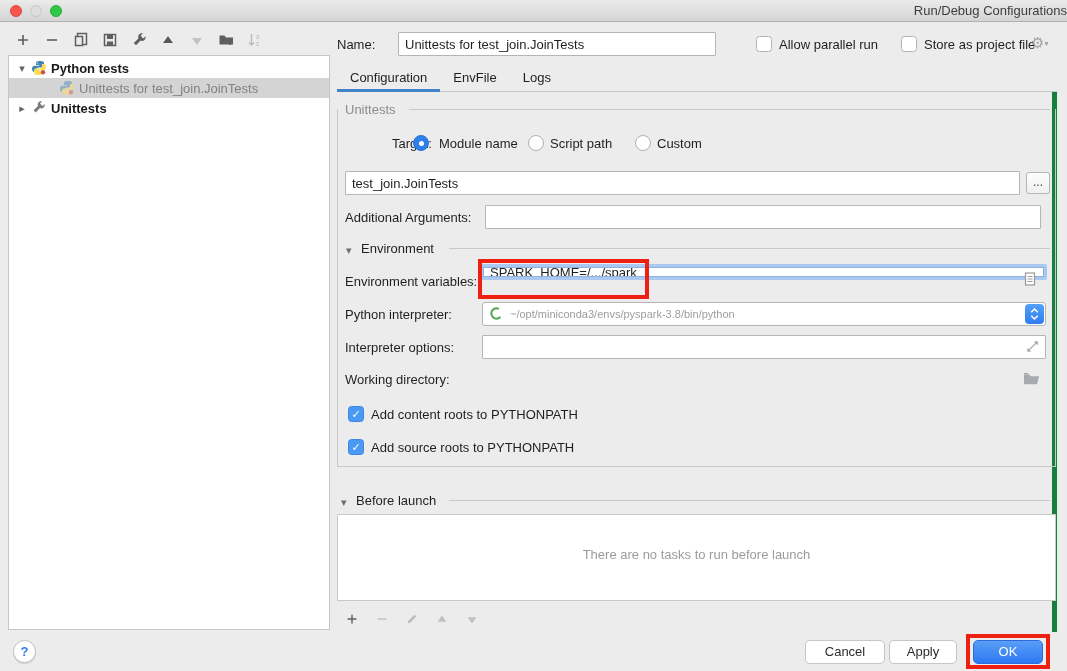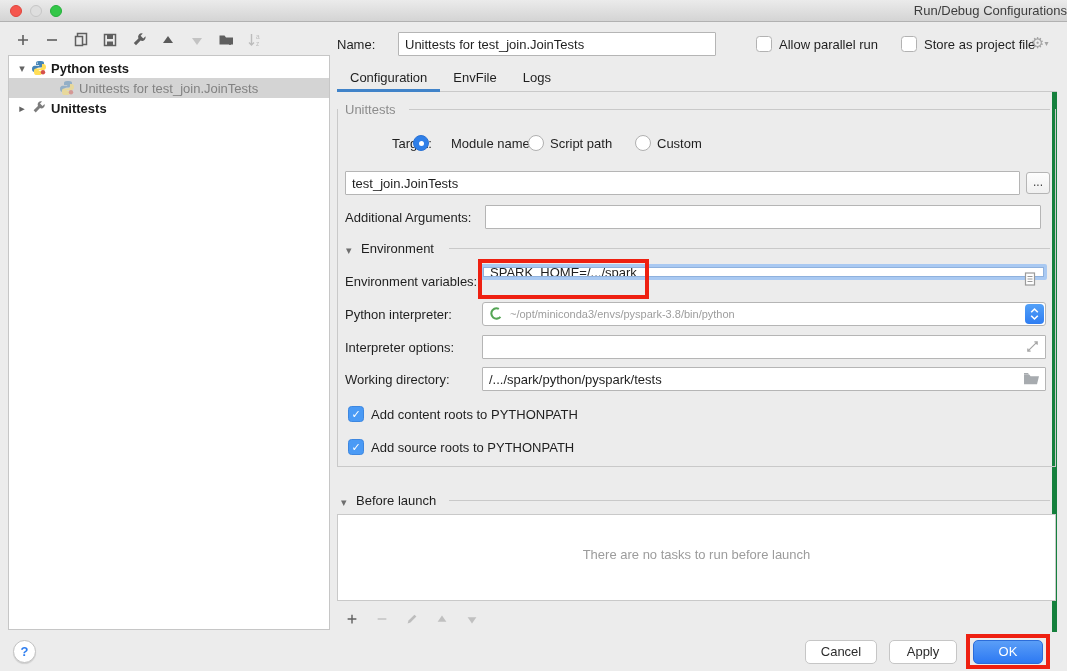--- a/index.html
+++ b/index.html
@@ -191,21 +191,21 @@
   <div class="content">
 
     <div class="group-box"></div>
     <span class="sec-title" style="left:8px;top:10px;">Unittests</span>
     <div class="hline" style="left:72px;right:2px;top:17px;"></div>
 
     <span class="lbl" style="left:8px;top:44px;margin-left:47px;">Target:</span>
     <span class="radio sel" style="left:76px;top:43px;">
         <i></i>
       </span>
-    <span class="lbl" style="left:114px;top:44px;">Module name</span>
+    <span class="lbl" style="left:102px;top:44px;">Module name</span>
     <span class="radio" style="left:191px;top:43px;"></span>
     <span class="lbl" style="left:213px;top:44px;">Script path</span>
     <span class="radio" style="left:298px;top:43px;"></span>
     <span class="lbl" style="left:320px;top:44px;">Custom</span>
 
     <input class="txt" style="left: 8px; top: 79px; width: 675px;" value="test_join.JoinTests">
     <span class="browse-btn" style="left:689px;top:80px;">...</span>
 
     <span class="lbl" style="left:8px;top:118px;">Additional Arguments:</span>
     <input class="txt" style="left: 148px; top: 113px; width: 556px;" value="">
@@ -242,21 +242,20 @@
 
     <span class="lbl" style="left:8px;top:248px;">Interpreter options:</span>
     <input class="txt" style="left: 145px; top: 243px; width: 564px; padding-right: 24px;" value="">
     <span class="field-icon" style="left:688px;top:247px;">
       <svg width="15" height="15" viewBox="0 0 16 16">
           <path d="M10 3h3v3M6 13H3v-3M13 3 3 13" stroke="#a5a5a5" stroke-width="1.3" fill="none"></path>
         </svg>
     </span>
 
     <span class="lbl" style="left:8px;top:280px;">Working directory:</span>
-    <input class="txt" style="left: 145px; top: 275px; width: 564px; padding-right: 26px;" value="/.../spark/python/pyspark/tests">
     <span class="field-icon" style="left:686px;top:279px;">
       <svg width="17" height="15" viewBox="0 0 17 15">
           <path d="M1 3.5h5.2l1.4 1.8H16l-2 8H1z" fill="#a7abaf"></path>
           <path d="M1 3.5V2h4l1 1.5" fill="#a7abaf"></path>
         </svg>
     </span>
 
     <span class="cbx checked" style="left:11px;top:314px;"><span>✓</span></span>
     <span class="lbl" style="left:34px;top:315px;">Add content roots to PYTHONPATH</span>
     <span class="cbx checked" style="left:11px;top:347px;"><span>✓</span></span>
@@ -293,20 +292,20 @@
         </span>
       <span class="tbtn">
         <svg width="14" height="14" viewBox="0 0 16 16">
             <polygon points="3,6 13,6 8,13" fill="#c0c0c0"></polygon>
           </svg>
         </span>
     </div>
   </div>
 
   <div class="help-btn">?</div>
-  <div class="btn" style="left:805px;top:640px;width:72px;">Cancel</div>
+  <div class="btn" style="left:805px;top:640px;width:80px;">Cancel</div>
   <div class="btn" style="left:889px;top:640px;width:68px;">Apply</div>
   <div class="btn primary" style="left:973px;top:640px;width:70px;">OK</div>
 
   <div class="annotation" style="left:478px;top:259px;width:171px;height:40px;"></div>
   <div class="annotation" style="left:966px;top:634px;width:84px;height:35px;"></div>
 
 </div>
 
 </body></html>

